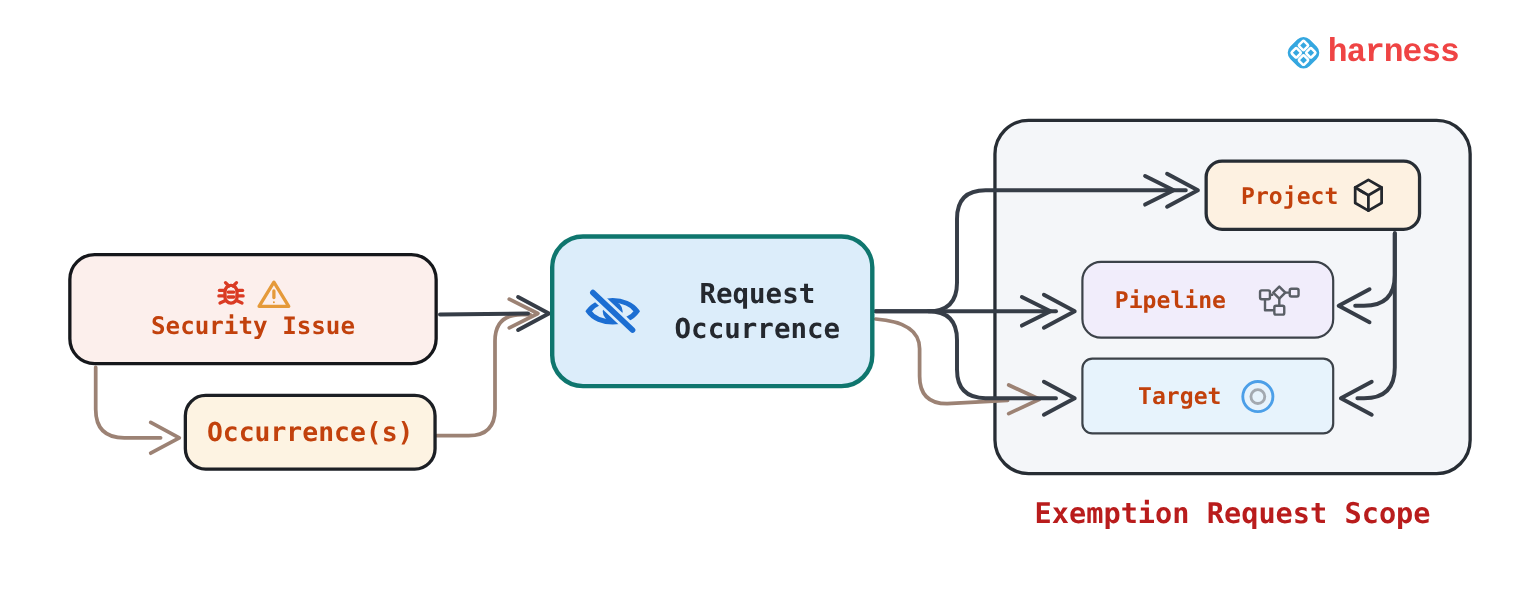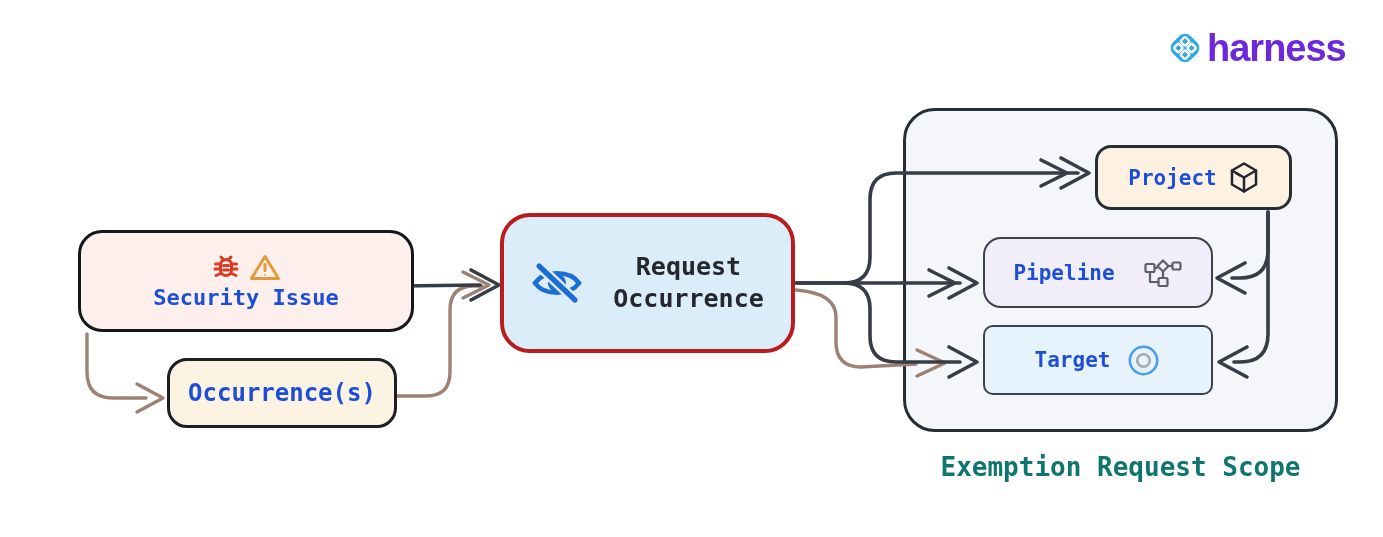--- a/index.html
+++ b/index.html
@@ -1,56 +1,56 @@
 <!DOCTYPE html>
 <html><head>
 <meta charset="utf-8">
 <style>
   html,body{margin:0;padding:0;background:#ffffff;}
   #canvas{
     position:relative;width:1383px;height:537px;background:#ffffff;overflow:hidden;
     font-family:"DejaVu Sans Mono","Liberation Mono",monospace;color:#24282e;
   }
   .node{position:absolute;box-sizing:border-box;display:flex;align-items:center;justify-content:center;}
-  .node .lbl{font-weight:bold;color:#1d4ed8;}
+  .node .lbl{font-weight:bold;color:#c2410c;}
 
   
-  #security-issue{left:78px;top:230px;width:336px;height:102px;background:#fcefec;
+  #security-issue{left:62px;top:230px;width:336px;height:102px;background:#fcefec;
     border:3.5px solid #15171b;border-radius:24px;flex-direction:column;gap:3px;}
   #security-issue .icons{display:flex;align-items:center;gap:8px;height:30px;}
   #security-issue .lbl{font-size:22px;}
 
   #occurrences{left:167px;top:358px;width:230px;height:70px;background:#fdf3e2;
     border:3px solid #1c1f24;border-radius:20px;}
   #occurrences .lbl{font-size:24px;}
 
   #request-exemption{left:500px;top:213px;width:295px;height:140px;background:#dcedfa;
-    border:4px solid #b91c1c;border-radius:30px;flex-direction:row;gap:16px;padding:0 16px 0 24px;}
+    border:4px solid #0f766e;border-radius:30px;flex-direction:row;gap:16px;padding:0 16px 0 24px;}
   #request-exemption .txt{flex:1;text-align:center;font-weight:bold;font-size:25px;line-height:1.3;color:#24282e;}
 
   
   #scope{left:903px;top:108px;width:435px;height:324px;background:#f4f6f9;
     border:3.5px solid #272d34;border-radius:32px;}
   #project{left:1095px;top:145px;width:197px;height:65px;background:#fdf1e1;
     border:3px solid #272d34;border-radius:16px;gap:12px;}
   #project .lbl{font-size:21px;}
   #pipeline{left:983px;top:237px;width:230px;height:71px;background:#f1edfb;
     border:2.5px solid #3c4249;border-radius:18px;gap:28px;align-items:center;}
   #pipeline .lbl{font-size:21px;}
   #target{left:983px;top:325px;width:230px;height:70px;background:#e7f3fc;
     border:2.5px solid #3c4249;border-radius:10px;gap:16px;}
   #target .lbl{font-size:21px;}
 
   #scope-label{position:absolute;left:903px;top:452px;width:435px;text-align:center;
-    font-size:26px;font-weight:bold;color:#0f766e;}
+    font-size:26px;font-weight:bold;color:#b91c1c;}
 
   
   #logo{position:absolute;left:1166px;top:29px;display:flex;align-items:center;gap:3px;}
-  #logo .word{font-family:Liberation Sans, sans-serif;font-weight:800;
-    font-size:38px;letter-spacing:-1px;color:#6d28d9;line-height:1;}
+  #logo .word{font-family:Liberation Mono, monospace;font-weight:800;
+    font-size:30px;letter-spacing:-1px;color:#ef4444;line-height:1;}
 
   #arrows{position:absolute;left:0;top:0;pointer-events:none;}
   svg{display:block;}
 </style>
 </head>
 <body>
 
 <div id="canvas">
 
   <div id="logo">

